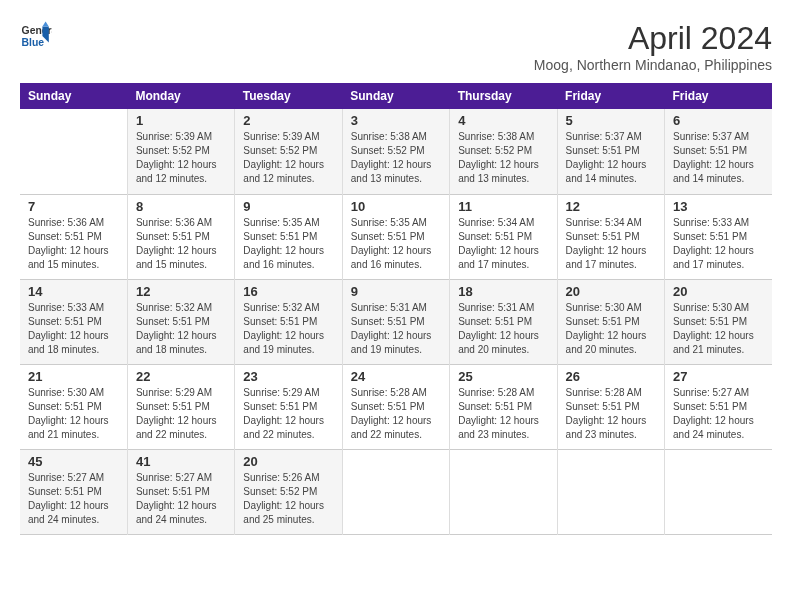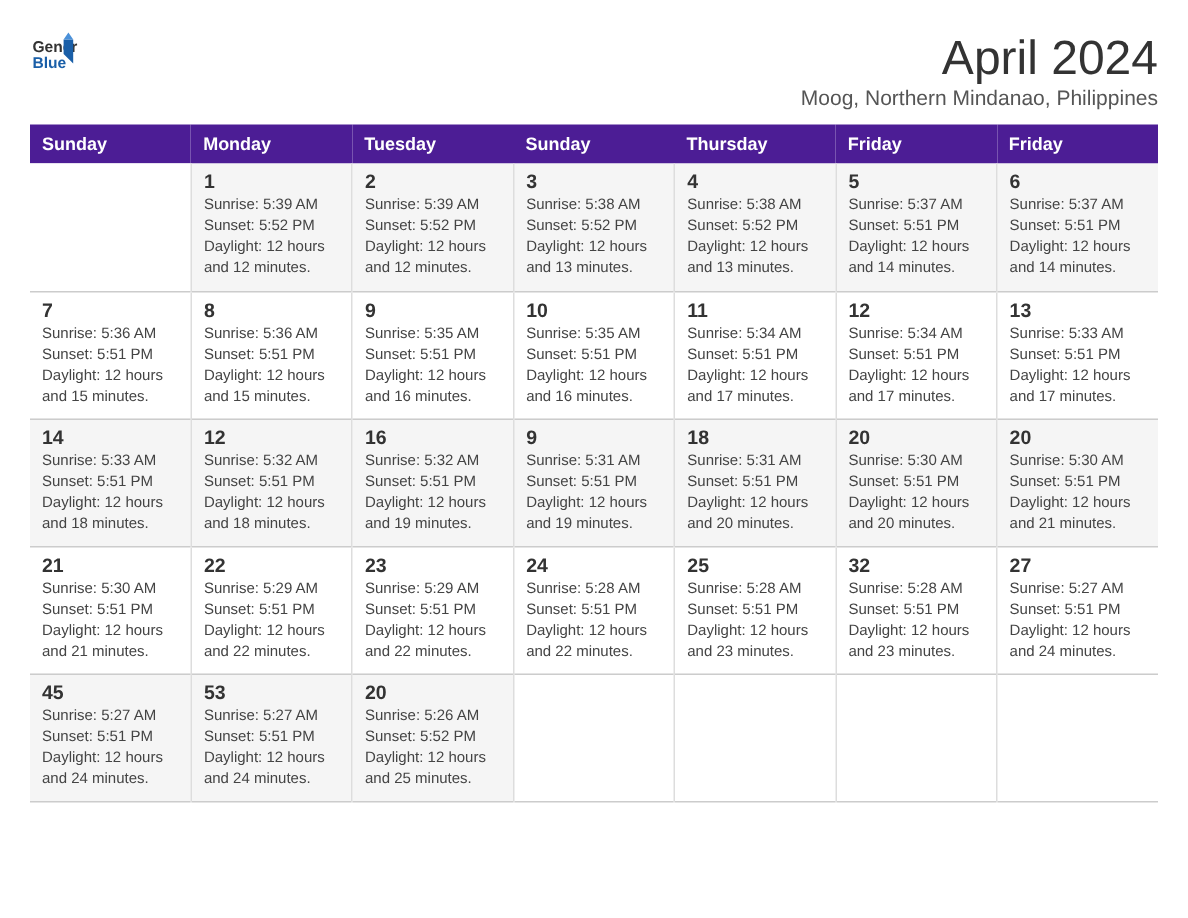--- a/index.html
+++ b/index.html
@@ -218,35 +218,35 @@
         </td>
         <td>
           <span class="day-num">24</span>
           <div class="day-info">Sunrise: 5:28 AM<br>Sunset: 5:51 PM<br>Daylight: 12 hours<br>and 22 minutes.</div>
         </td>
         <td>
           <span class="day-num">25</span>
           <div class="day-info">Sunrise: 5:28 AM<br>Sunset: 5:51 PM<br>Daylight: 12 hours<br>and 23 minutes.</div>
         </td>
         <td>
-          <span class="day-num">32</span>
+          <span class="day-num">26</span>
           <div class="day-info">Sunrise: 5:28 AM<br>Sunset: 5:51 PM<br>Daylight: 12 hours<br>and 23 minutes.</div>
         </td>
         <td>
           <span class="day-num">27</span>
           <div class="day-info">Sunrise: 5:27 AM<br>Sunset: 5:51 PM<br>Daylight: 12 hours<br>and 24 minutes.</div>
         </td>
       </tr>
       <tr>
         <td>
           <span class="day-num">45</span>
           <div class="day-info">Sunrise: 5:27 AM<br>Sunset: 5:51 PM<br>Daylight: 12 hours<br>and 24 minutes.</div>
         </td>
         <td>
-          <span class="day-num">53</span>
+          <span class="day-num">41</span>
           <div class="day-info">Sunrise: 5:27 AM<br>Sunset: 5:51 PM<br>Daylight: 12 hours<br>and 24 minutes.</div>
         </td>
         <td>
           <span class="day-num">20</span>
           <div class="day-info">Sunrise: 5:26 AM<br>Sunset: 5:52 PM<br>Daylight: 12 hours<br>and 25 minutes.</div>
         </td>
         <td class="empty-cell"></td>
         <td class="empty-cell"></td>
         <td class="empty-cell"></td>
         <td class="empty-cell"></td>

